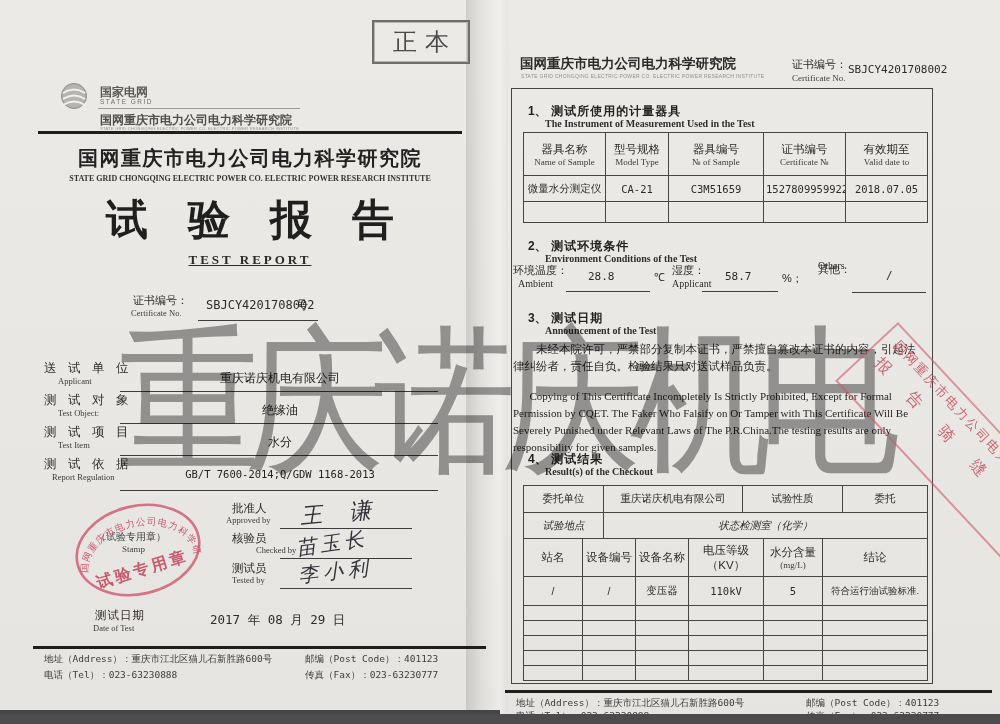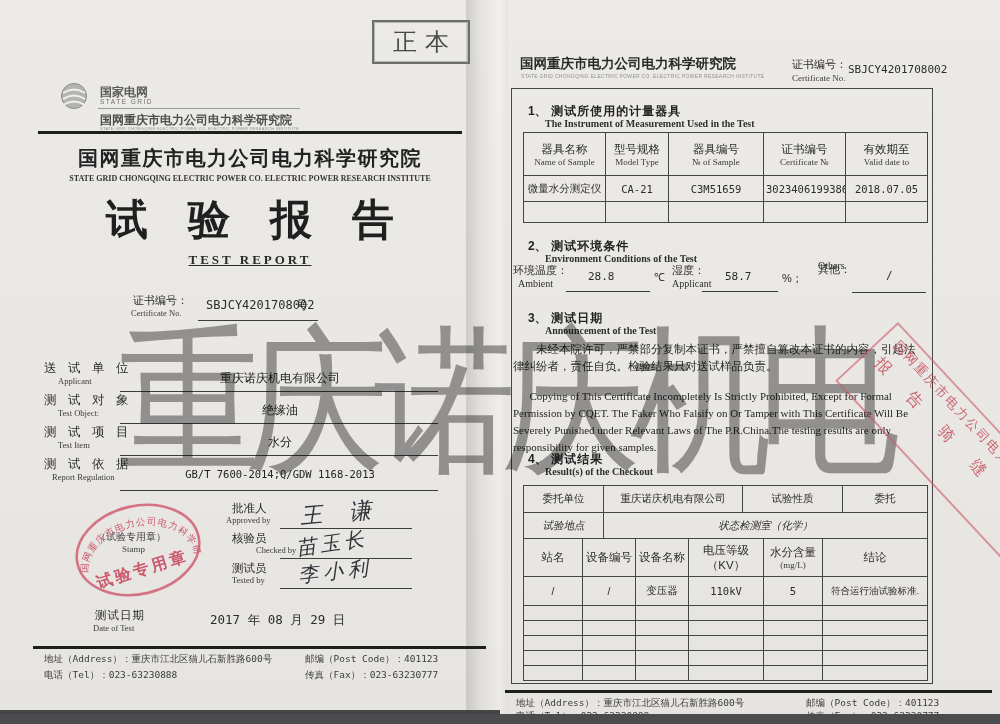--- a/index.html
+++ b/index.html
@@ -224,21 +224,21 @@
             </td>
         <td>
               <div class="th-cn">有效期至</div>
               <div class="th-en">Valid date to</div>
             </td>
       </tr>
       <tr style="height:26px;">
         <td class="cell">微量水分测定仪</td>
         <td class="cell mono">CA-21</td>
         <td class="cell mono">C3M51659</td>
-        <td class="cell mono">3023406199386</td>
+        <td class="cell mono">1527809959922</td>
         <td class="cell mono">2018.07.05</td>
       </tr>
       <tr style="height:21px;">
             <td></td>
             <td></td>
             <td></td>
             <td></td>
             <td></td>
           </tr>
     </tbody>

